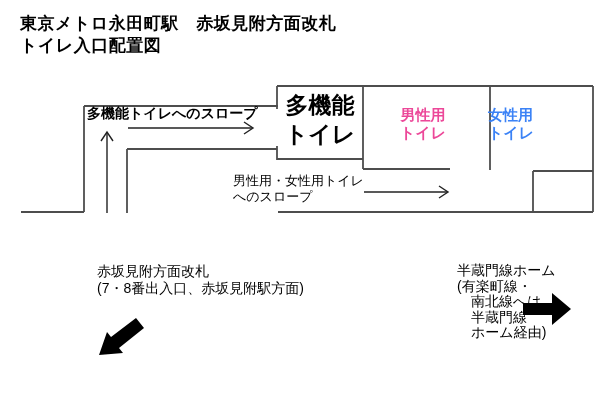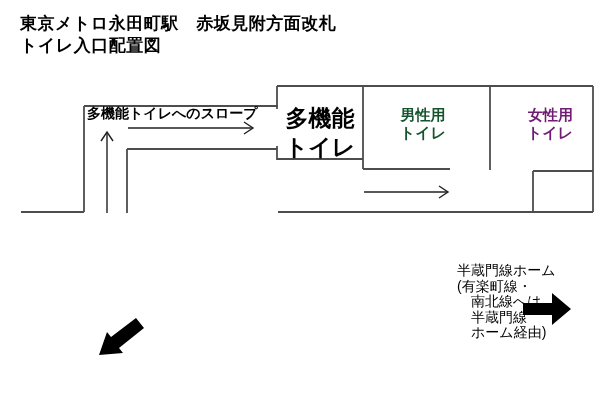--- a/index.html
+++ b/index.html
@@ -3,23 +3,23 @@
 <meta charset="utf-8">
 <style>
   html,body{margin:0;padding:0;background:#fff;}
   .canvas{
     position:relative;width:600px;height:400px;background:#ffffff;overflow:hidden;
     font-family:"Liberation Sans","DejaVu Sans",sans-serif;color:#000;
   }
   .lbl{position:absolute;white-space:pre-line;}
   .title{left:20px;top:13px;font-size:17px;font-weight:bold;line-height:22px;letter-spacing:0.5px;}
   .slope1-label{left:87px;top:105px;font-size:14px;font-weight:bold;text-align:center;}
-  .multi-label{left:277px;top:104px;width:86px;text-align:center;font-size:23px;font-weight:bold;line-height:29px;}
-  .mens-label{left:363px;top:106px;width:120px;text-align:center;font-size:15px;font-weight:bold;line-height:18px;color:#14532d;}
-  .womens-label{left:488px;top:106px;width:85px;text-align:right;font-size:15px;font-weight:bold;line-height:18px;color:#701a75;}
+  .multi-label{left:277px;top:91px;width:86px;text-align:center;font-size:23px;font-weight:bold;line-height:29px;}
+  .mens-label{left:363px;top:106px;width:120px;text-align:center;font-size:15px;font-weight:bold;line-height:18px;color:#ec4899;}
+  .womens-label{left:488px;top:106px;width:85px;text-align:left;font-size:15px;font-weight:bold;line-height:18px;color:#3b82f6;}
   .mw-slope-label{left:233px;top:173px;font-size:13px;line-height:16px;}
   .gate-label{left:97px;top:263px;font-size:14px;line-height:17px;}
   .platform-label{left:413px;top:263px;font-size:14px;line-height:15.5px;margin-left:44px;}
   svg{position:absolute;left:0;top:0;}
   .wall{stroke:#4d4d4d;stroke-width:1.8;fill:none;}
   .thin-arrow{stroke:#222;stroke-width:1.4;fill:none;}
   .thick-arrow{fill:#000;stroke:none;}
 </style>
 </head>
 <body>
@@ -63,21 +63,25 @@
     </g>
   </svg>
 
   <div class="lbl slope1-label">多機能トイレへのスロープ</div>
   <div class="lbl multi-label">多機能
 トイレ</div>
   <div class="lbl mens-label">男性用
 トイレ</div>
   <div class="lbl womens-label">女性用
 トイレ</div>
+  <div class="lbl mw-slope-label">男性用・女性用トイレ
+へのスロープ</div>
 
+  <div class="lbl gate-label">赤坂見附方面改札
+(7・8番出入口、赤坂見附駅方面)</div>
   <div class="lbl platform-label">半蔵門線ホーム
 (有楽町線・
 　南北線へは
 　半蔵門線
 　ホーム経由)</div>
 
   <svg width="600" height="400" viewBox="0 0 600 400">
     <polygon class="thick-arrow" points="99,355 123,353 119,348 144,328 136,318 111,337 107,332"></polygon>
     <polygon class="thick-arrow" points="523,303 552,303 552,293 571,309 552,325 552,315 523,315"></polygon>
   </svg>

